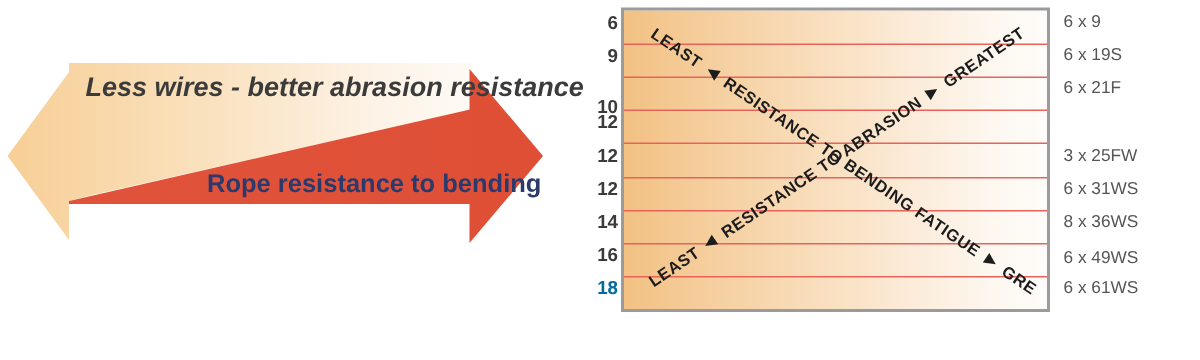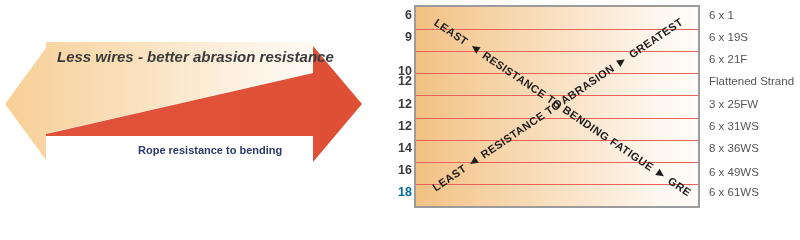--- a/index.html
+++ b/index.html
@@ -27,37 +27,36 @@
     left: 0; top: 0;
     width: 400px; height: 220px;
   }
   .arrow-text {
     position: absolute;
     white-space: nowrap;
     pointer-events: none;
   }
   #txt-less-wires {
     left: 57px; top: 48px;
-    font-size: 15px;
+    font-size: 18px;
     font-style: italic;
     font-weight: bold;
     color: #3b3b3b;
   }
   #txt-rope-abrasion {
     left: 46px; top: 78px;
     font-size: 12.5px;
     font-weight: bold;
     color: #4a7c92;
   }
   #txt-rope-bending {
     left: 138px; top: 113px;
-    font-size: 11px;
+    font-size: 17px;
     font-weight: bold;
     color: #2b3a6b;
-    margin-top: 31px;
   }
   #txt-more-wires {
     left: 68px; top: 140px;
     font-size: 14.5px;
     font-style: italic;
     font-weight: bold;
     color: #3b3b3b;
   }
 
   
@@ -216,23 +215,22 @@
           <tspan> </tspan>
           <tspan style="font-size:13px;">►</tspan>
           <tspan> </tspan>
           <tspan>GREATEST</tspan>
         </textPath>
       </text>
     </svg>
   </div>
 
   <div id="series-labels">
-      <div class="series-label" style="top: 5.05556px; color: rgb(85, 85, 85);">6 x 1</div>
+      <div class="series-label" style="top: 5.05556px; color: rgb(85, 85, 85);">6 x 9</div>
       <div class="series-label" style="top: 27.1667px; color: rgb(85, 85, 85);">6 x 19S</div>
       <div class="series-label" style="top: 49.2778px; color: rgb(85, 85, 85);">6 x 21F</div>
-      <div class="series-label" style="top: 71.3889px; color: rgb(85, 85, 85);">Flattened Strand</div>
       <div class="series-label" style="top: 93.5px; color: rgb(85, 85, 85);">3 x 25FW</div>
       <div class="series-label" style="top: 115.611px; color: rgb(85, 85, 85);">6 x 31WS</div>
       <div class="series-label" style="top: 137.722px; color: rgb(85, 85, 85);">8 x 36WS</div>
       <div class="series-label" style="top: 162px; color: rgb(85, 85, 85);">6 x 49WS</div>
       <div class="series-label" style="top: 181.944px; color: rgb(85, 85, 85); text-align: right;">6 x 61WS</div>
     </div>
 </div>
 
 </body></html>

